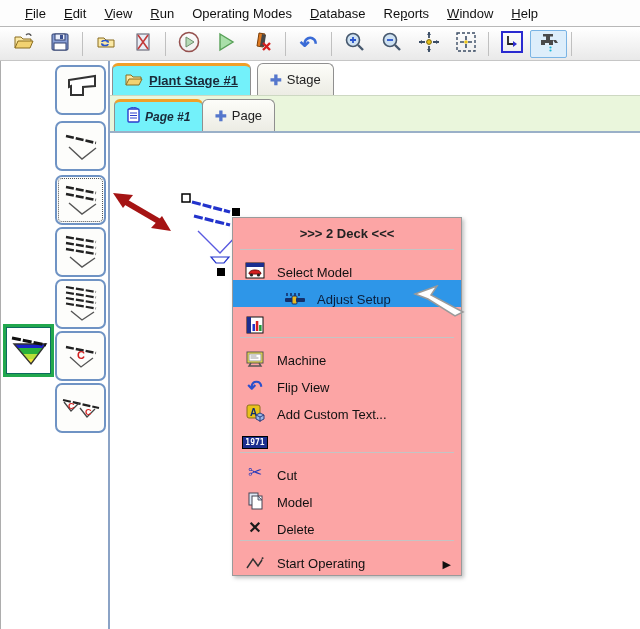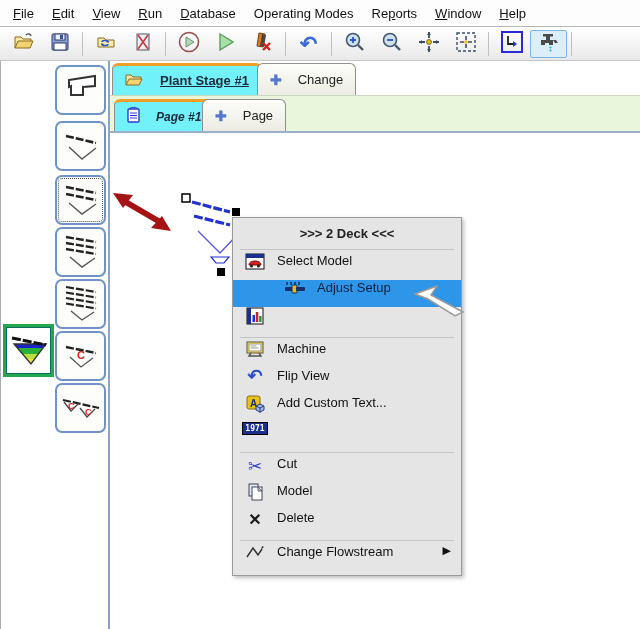--- a/index.html
+++ b/index.html
@@ -2,21 +2,21 @@
 <html><head>
 <meta charset="utf-8">
 <style>
   * { margin:0; padding:0; box-sizing:border-box; }
   html,body { background:#fff; }
   body { font-family:"Liberation Sans", sans-serif; }
   .window { position:relative; width:640px; height:629px; background:#fff; overflow:hidden; }
 
   
   .menubar { position:absolute; left:0; top:0; width:640px; height:27px;
-    background:#fdfdfd; border-bottom:1px solid #b8b8b8; display:flex; align-items:center; padding-left:4px; }
+    background:#fdfdfd; border-bottom:1px solid #b8b8b8; display:flex; align-items:center; padding-left:16px; }
   .menubar .mitem { font-size:13px; color:#111; padding:4px 9px; cursor:default; }
   .menubar .mitem .acc { text-decoration:underline; }
 
   
   .toolbar { position:absolute; left:0; top:28px; width:640px; height:33px;
     background:linear-gradient(#ffffff,#e9e9e9); border-bottom:1px solid #c6c6c6;
     display:flex; align-items:center; padding-left:4px; }
   .tbtn { width:37px; height:28px; display:flex; align-items:center; justify-content:center; border:1px solid transparent; }
   .tbtn.selected { border:1px solid #7ab4e4; background:#ddeefb; border-radius:2px; }
   .tsep { width:1px; height:24px; background:#c0c0c0; margin:0 4px; }
@@ -32,42 +32,42 @@
     border:2px solid #6f93c4; border-radius:7px; display:flex; align-items:center; justify-content:center; }
   .pbtn.focused { outline:1px dotted #555; outline-offset:-4px; }
   .drag-preview { position:absolute; left:2px; top:263px; width:51px; height:53px;
     background:#fff; border:3px solid #22a84e; box-shadow:inset 0 0 0 1px #0d6b5e;
     display:flex; align-items:center; justify-content:center; }
 
   
   .content { position:absolute; left:110px; top:0; width:530px; height:568px; }
   .tabrow1 { position:absolute; left:0; top:0; width:530px; height:34px; background:#fff; }
   .tabrow2 { position:absolute; left:0; top:34px; width:530px; height:36px; background:#eaf6dc; border-top:1px solid #cdd8c2; }
-  .tab { position:absolute; top:2px; height:32px; display:flex; align-items:center; gap:16px;
+  .tab { position:absolute; top:2px; height:32px; display:flex; align-items:center; gap:5px;
     border:1px solid #8f8f8f; border-bottom:none; border-radius:6px 6px 0 0; padding:0 12px; font-size:13px; }
   .tab.active { background:#73f1fa; border-top:3px solid #f0a028; color:#1a2a3a; }
   .tab.inactive { background:linear-gradient(#fdfdf9,#ecece4); color:#222; }
   .tab .tlabel-bold { font-weight:bold; text-decoration:underline; }
   .tab .tlabel-italic { font-style:italic; font-weight:bold; font-size:12px; }
   .plus-glyph { color:#5577cc; font-size:14px; font-weight:bold; }
 
   
   .canvas { position:absolute; left:0; top:70px; width:530px; height:498px; background:#fff;
     border-top:2px solid #9ab0c8; }
 
   .red-arrow { position:absolute; left:2px; top:56px; }
   .screen-shape { position:absolute; left:70px; top:58px; }
 
   
-  .context-menu { position:absolute; left:122px; top:84px; width:230px; background:#e5e5e5;
+  .context-menu { position:absolute; left:122px; top:84px; width:230px; background:#fca5a5;
     border:1px solid #9a9a9a; box-shadow:2px 2px 4px rgba(0,0,0,0.25); padding:3px 0 4px 0; }
   .cm-title { height:25px; display:flex; align-items:center; justify-content:center;
     font-size:13px; font-weight:bold; color:#222; }
   .cm-sep { height:1px; background:#c4c4c4; margin:3px 7px; }
-  .cm-item { height:27px; display:flex; align-items:flex-start; font-size:13px; color:#111; }
+  .cm-item { height:27px; display:flex; align-items:flex-end; font-size:13px; color:#111; }
   .cm-item .ico { width:44px; display:flex; align-items:center; justify-content:center; flex:0 0 44px; }
   .cm-item.highlight { background:#2e96e8; color:#0b1f3c;padding-left:40px; }
   .cm-item .cm-label { flex:1; }
   .cm-item .subarrow { margin-right:10px; font-size:11px; color:#111; }
   .glyph-flip { font-size:18px; font-weight:bold; color:#2a50cc; line-height:16px; }
   .glyph-cut { font-size:17px; color:#2a3bbb; }
   .glyph-del { font-size:16px; font-weight:bold; color:#1a1a1a; }
   .mid-box { background:#1b2f8f; color:#fff; border:1px solid #000; font-family:"DejaVu Sans Mono", monospace;
     font-size:8px; font-weight:bold; padding:1px 2px; letter-spacing:0; }
 
@@ -76,22 +76,22 @@
 </head>
 <body>
 
 <div class="window">
 
   <div class="menubar">
     <div class="mitem"><span></span><span class="acc">F</span><span>ile</span></div>
     <div class="mitem"><span></span><span class="acc">E</span><span>dit</span></div>
     <div class="mitem"><span></span><span class="acc">V</span><span>iew</span></div>
     <div class="mitem"><span></span><span class="acc">R</span><span>un</span></div>
+    <div class="mitem"><span></span><span class="acc"></span><span>Operating Modes</span></div>
     <div class="mitem"><span></span><span class="acc">D</span><span>atabase</span></div>
-    <div class="mitem"><span></span><span class="acc"></span><span>Operating Modes</span></div>
     <div class="mitem"><span>Re</span><span class="acc">p</span><span>orts</span></div>
     <div class="mitem"><span></span><span class="acc">W</span><span>indow</span></div>
     <div class="mitem"><span></span><span class="acc">H</span><span>elp</span></div>
   </div>
 
   <div class="toolbar">
     <div class="tbtn">
         <span><svg width="22" height="22">
             <path d="M3 17V6h6l2 2h8v2" fill="#fbe9a6" stroke="#8a6d1f"></path>
             <path d="M3 17l3-7h15l-3 7z" fill="#f2d271" stroke="#8a6d1f"></path>
@@ -274,21 +274,21 @@
       <div class="tabrow1">
         <div class="tab active" style="left:2px;">
           <span><svg width="19" height="14">
                 <path d="M1 13V3h5l2 2h8v2" fill="#fbe9a6" stroke="#8a6d1f"></path>
                 <path d="M1 13l3-6h13l-3 6z" fill="#f2d271" stroke="#8a6d1f"></path>
               </svg></span>
           <span class="tlabel-bold">Plant Stage #1</span>
         </div>
         <div class="tab inactive" style="left:147px;">
           <span class="plus-glyph">✚</span>
-          <span>Change</span>
+          <span>Stage</span>
         </div>
       </div>
 
       <div class="tabrow2">
         <div class="tab active" style="left:4px; top:3px;">
           <span><svg width="13" height="16">
                 <rect x="1" y="2" width="11" height="13" rx="1" fill="#fff" stroke="#2a3ccc" stroke-width="1.4"></rect>
                 <path d="M3 6h7M3 8.5h7M3 11h7" stroke="#2a3ccc" stroke-width="1"></path>
                 <path d="M2 2c1-2 8-2 9 0" fill="none" stroke="#2a3ccc"></path>
               </svg></span>
@@ -423,21 +423,21 @@
 
           <div class="cm-sep"></div>
 
           <div class="cm-item">
             <span class="ico">
                 <svg width="20" height="16">
                   <path d="M2 13L8 4l5 7 4-6" fill="none" stroke="#333" stroke-width="1.5"></path>
                   <path d="M17 2l2 1-2.8 2.6z" fill="#333"></path>
                 </svg>
               </span>
-            <span class="cm-label">Change Flowstream</span>
+            <span class="cm-label">Start Operating</span>
             <span class="subarrow">▶</span>
           </div>
         </div>
 
         <span class="cursor-arrow"><svg width="54" height="32">
           <path d="M2 9 L24 1 L18 10 L50 27 L42 31 L15 14 Z" fill="#fff" stroke="#9a9a9a" stroke-width="1.5"></path>
         </svg></span>
 
       </div>
     </div>

